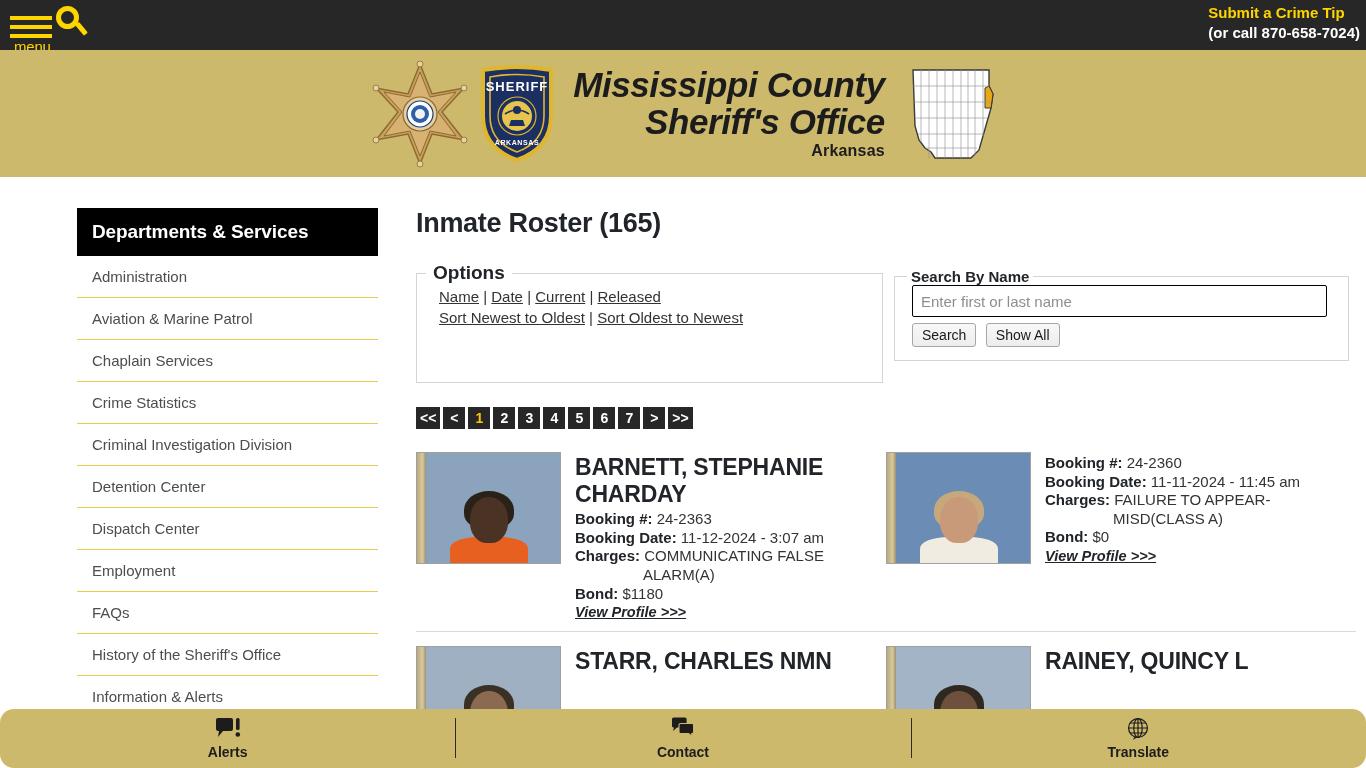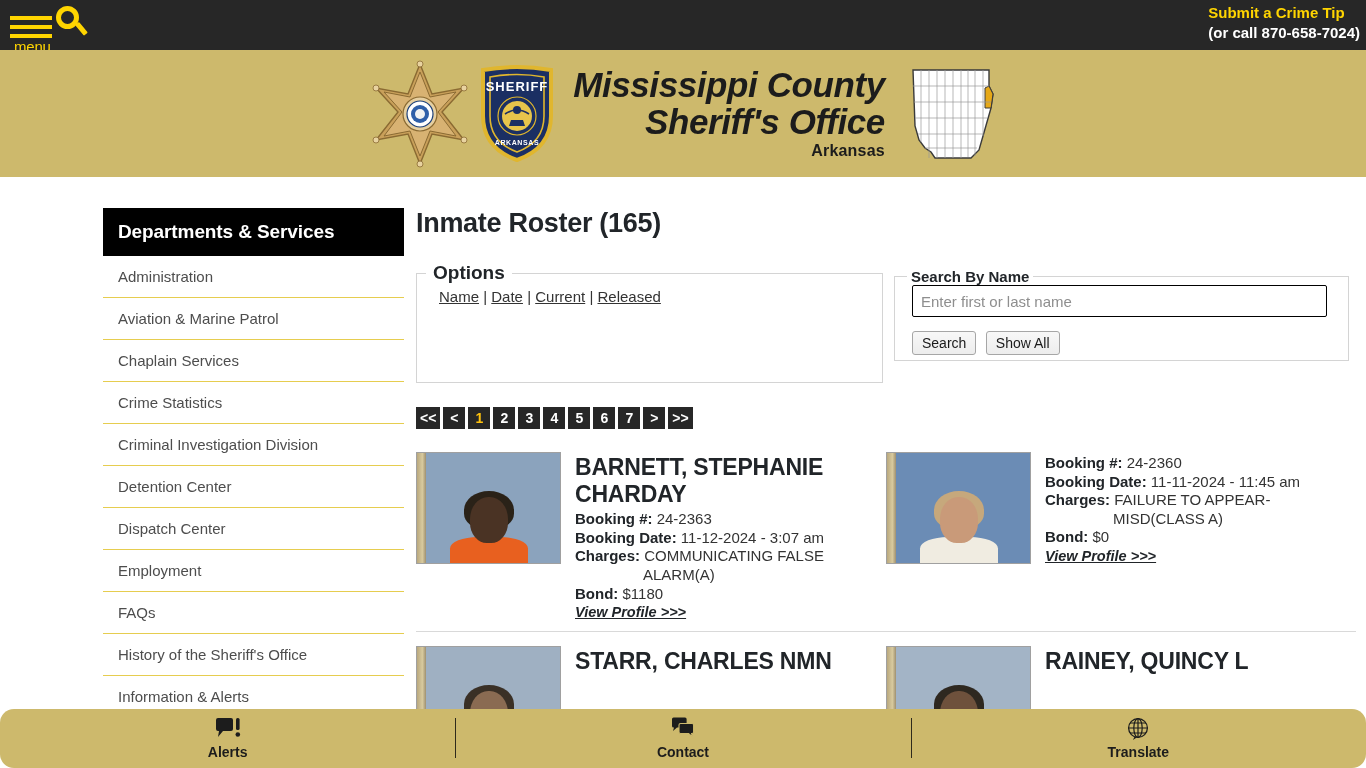--- a/index.html
+++ b/index.html
@@ -136,21 +136,21 @@
     position: absolute;
     top: 177px; left: 0;
     width: 1366px; height: 532px;
     background: #ffffff;
     overflow: hidden;
   }
 
   
   #sidebar {
     position: absolute;
-    left: 103px; top: 31px;
+    left: 77px; top: 31px;
     width: 301px;
   }
   #sidebar-header {
     background: #000000;
     color: #ffffff;
     font-size: 19px;
     font-weight: bold;
     padding: 13px 0 13px 15px;
     letter-spacing: -0.1px;
   }
@@ -228,21 +228,21 @@
     border: 1px solid #000000;
     border-radius: 2px;
     padding: 0 8px;
     font-size: 15px;
     font-family: "Liberation Sans", sans-serif;
     color: #222;
     background: #ffffff;
   }
   #name-input::placeholder { color: #8e8e8e; }
   #search-buttons {
-    margin: 14px 0 0 17px;
+    margin: 6px 0 0 17px;
   }
   .gbtn {
     font-family: "Liberation Sans", sans-serif;
     font-size: 14px;
     color: #1a1a1a;
     background: linear-gradient(#f8f8f8, #ededed);
     border: 1px solid #a6a6a6;
     border-radius: 3px;
     padding: 3px 9px;
     cursor: pointer;
@@ -510,20 +510,25 @@
         <div id="options-links">
           <div>
             <a>Name</a>
             <span class="sep">|</span>
             <a>Date</a>
             <span class="sep">|</span>
             <a>Current</a>
             <span class="sep">|</span>
             <a>Released</a>
           </div>
+          <div>
+            <a>Sort Newest to Oldest</a>
+            <span class="sep">|</span>
+            <a>Sort Oldest to Newest</a>
+          </div>
         </div>
       </fieldset>
 
       <fieldset class="panel" id="search-panel">
         <legend>Search By Name</legend>
         <input id="name-input" type="text" placeholder="Enter first or last name" style="">
         <div id="search-buttons">
           <button class="gbtn" id="search-button">Search</button>
           <button class="gbtn" id="show-all-button">Show All</button>
         </div>

